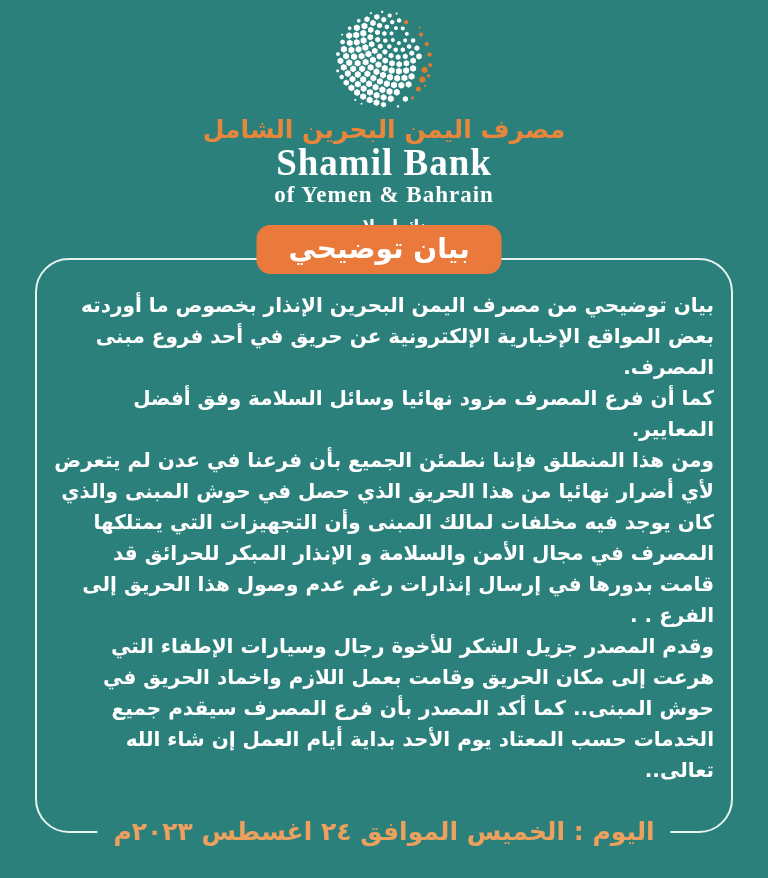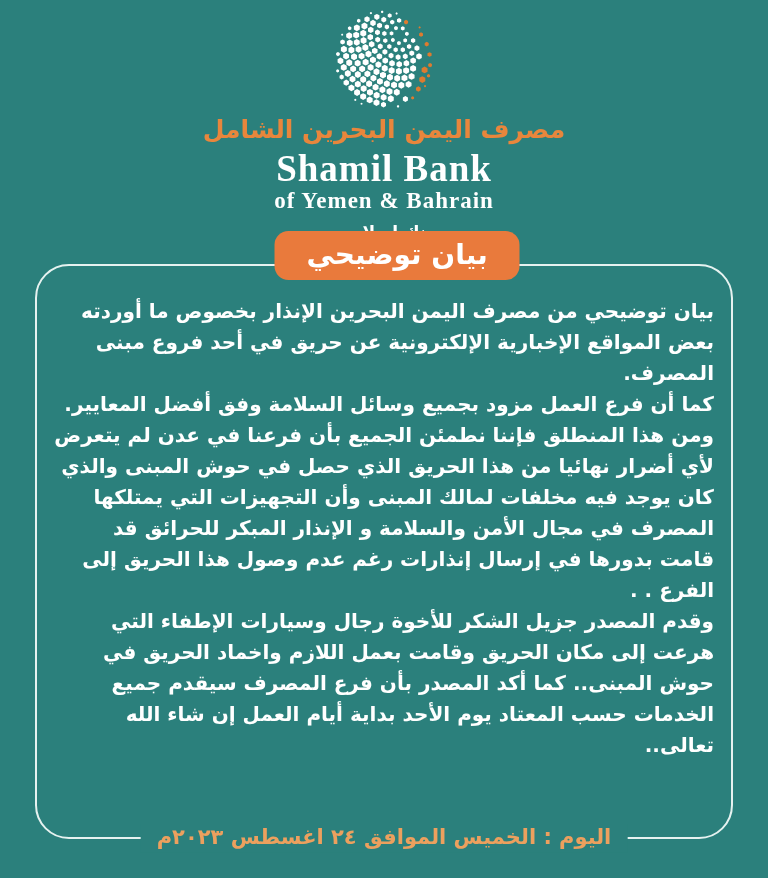--- a/index.html
+++ b/index.html
@@ -37,21 +37,20 @@
   }
   .brand-ar{
     margin-top:5px;
     color:var(--brand-orange);
     font-size:25px;
     font-weight:700;
     direction:rtl;
     letter-spacing:0px;
   }
   .brand-en{
-    margin-top:6px;
     color:var(--text-white);
     font-family:"Liberation Serif","DejaVu Serif",serif;
     font-size:37px;
     font-weight:700;
     line-height:1.0;
     letter-spacing:1px;
   }
   .brand-en-sub{
     margin-top:1px;
     color:var(--text-white);
@@ -84,40 +83,39 @@
     transform:translateX(-52%);
     background:var(--badge-bg);
     color:var(--text-white);
     border-radius:14px;
     padding:7px 32px 9px 32px;
     font-size:28px;
     font-weight:700;
     direction:rtl;
     white-space:nowrap;
     z-index:2;
-    margin-left:18px;
   }
   .statement-body{
     direction:rtl;
     text-align:right;
     color:var(--text-white);
     font-size:20px;
     font-weight:700;
     line-height:31px;
   }
   .statement-body p{margin:0;}
   .date-line{
     position:absolute;
     bottom:0;
     left:50%;
     transform:translate(-50%,55%);
     background:var(--bg);
     color:var(--date-orange);
     padding:1px 16px 3px 16px;
-    font-size:21px;
+    font-size:25px;
     font-weight:700;
     direction:rtl;
     white-space:nowrap;
     z-index:2;
     text-align:right;
   }
 </style>
 </head>
 <body>
 
@@ -265,21 +263,21 @@
     <div class="brand-en">Shamil Bank</div>
     <div class="brand-en-sub">of Yemen &amp; Bahrain</div>
     <div class="brand-tagline">بنك إسلامي</div>
   </header>
 
   <section class="statement-card">
     <div class="statement-badge">بيان توضيحي</div>
 
     <div class="statement-body">
       <p>بيان توضيحي من مصرف اليمن البحرين الإنذار بخصوص ما أوردته بعض المواقع الإخبارية الإلكترونية عن حريق في أحد فروع مبنى المصرف.</p>
-      <p>كما أن فرع العمل مزود بجميع وسائل السلامة وفق أفضل المعايير.</p>
+      <p>كما أن فرع المصرف مزود نهائيا وسائل السلامة وفق أفضل المعايير.</p>
       <p>ومن هذا المنطلق فإننا نطمئن الجميع بأن فرعنا في عدن لم يتعرض لأي أضرار نهائيا من هذا الحريق الذي حصل في حوش المبنى والذي كان يوجد فيه مخلفات لمالك المبنى وأن التجهيزات التي يمتلكها المصرف في مجال الأمن والسلامة و الإنذار المبكر للحرائق قد قامت بدورها في إرسال إنذارات رغم عدم وصول هذا الحريق إلى الفرع . .</p>
       <p>وقدم المصدر جزيل الشكر للأخوة رجال وسيارات الإطفاء التي هرعت إلى مكان الحريق وقامت بعمل اللازم واخماد الحريق في حوش المبنى.. كما أكد المصدر بأن فرع المصرف سيقدم جميع الخدمات حسب المعتاد يوم الأحد بداية أيام العمل إن شاء الله تعالى..</p>
 
     </div>
 
     <div class="date-line">اليوم : الخميس الموافق ٢٤ اغسطس ٢٠٢٣م</div>
   </section>
 
 </div>
 

